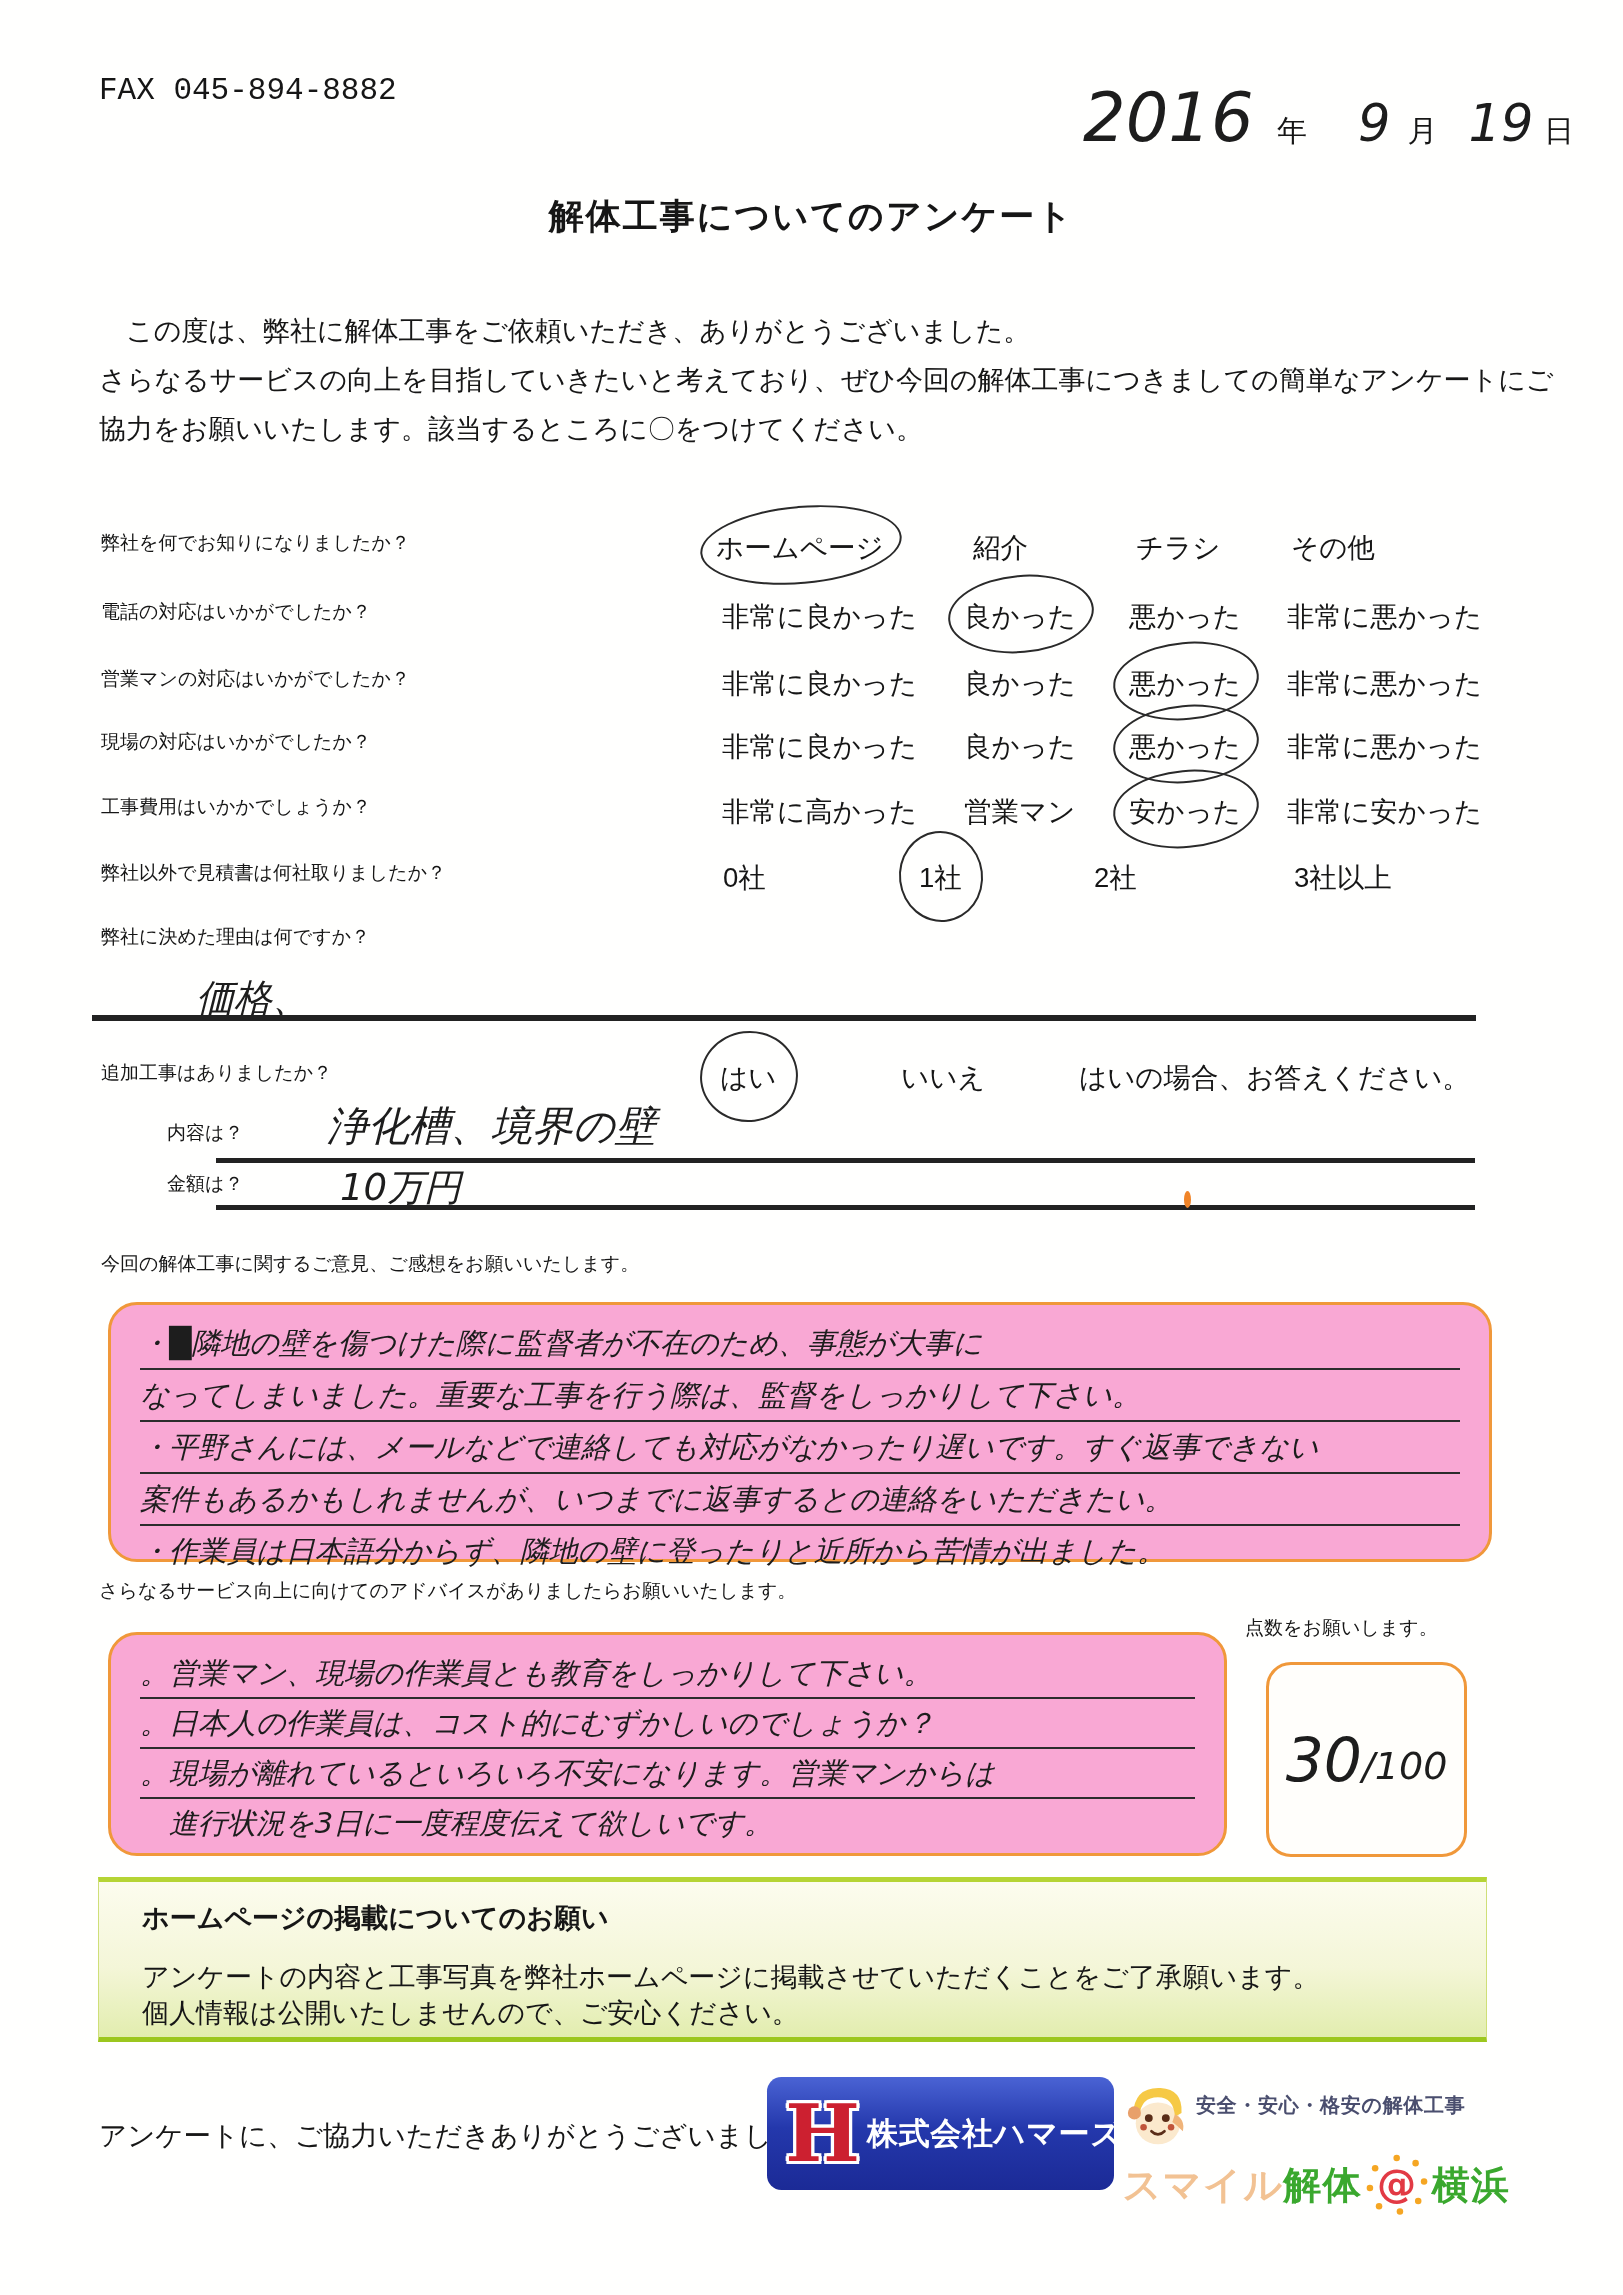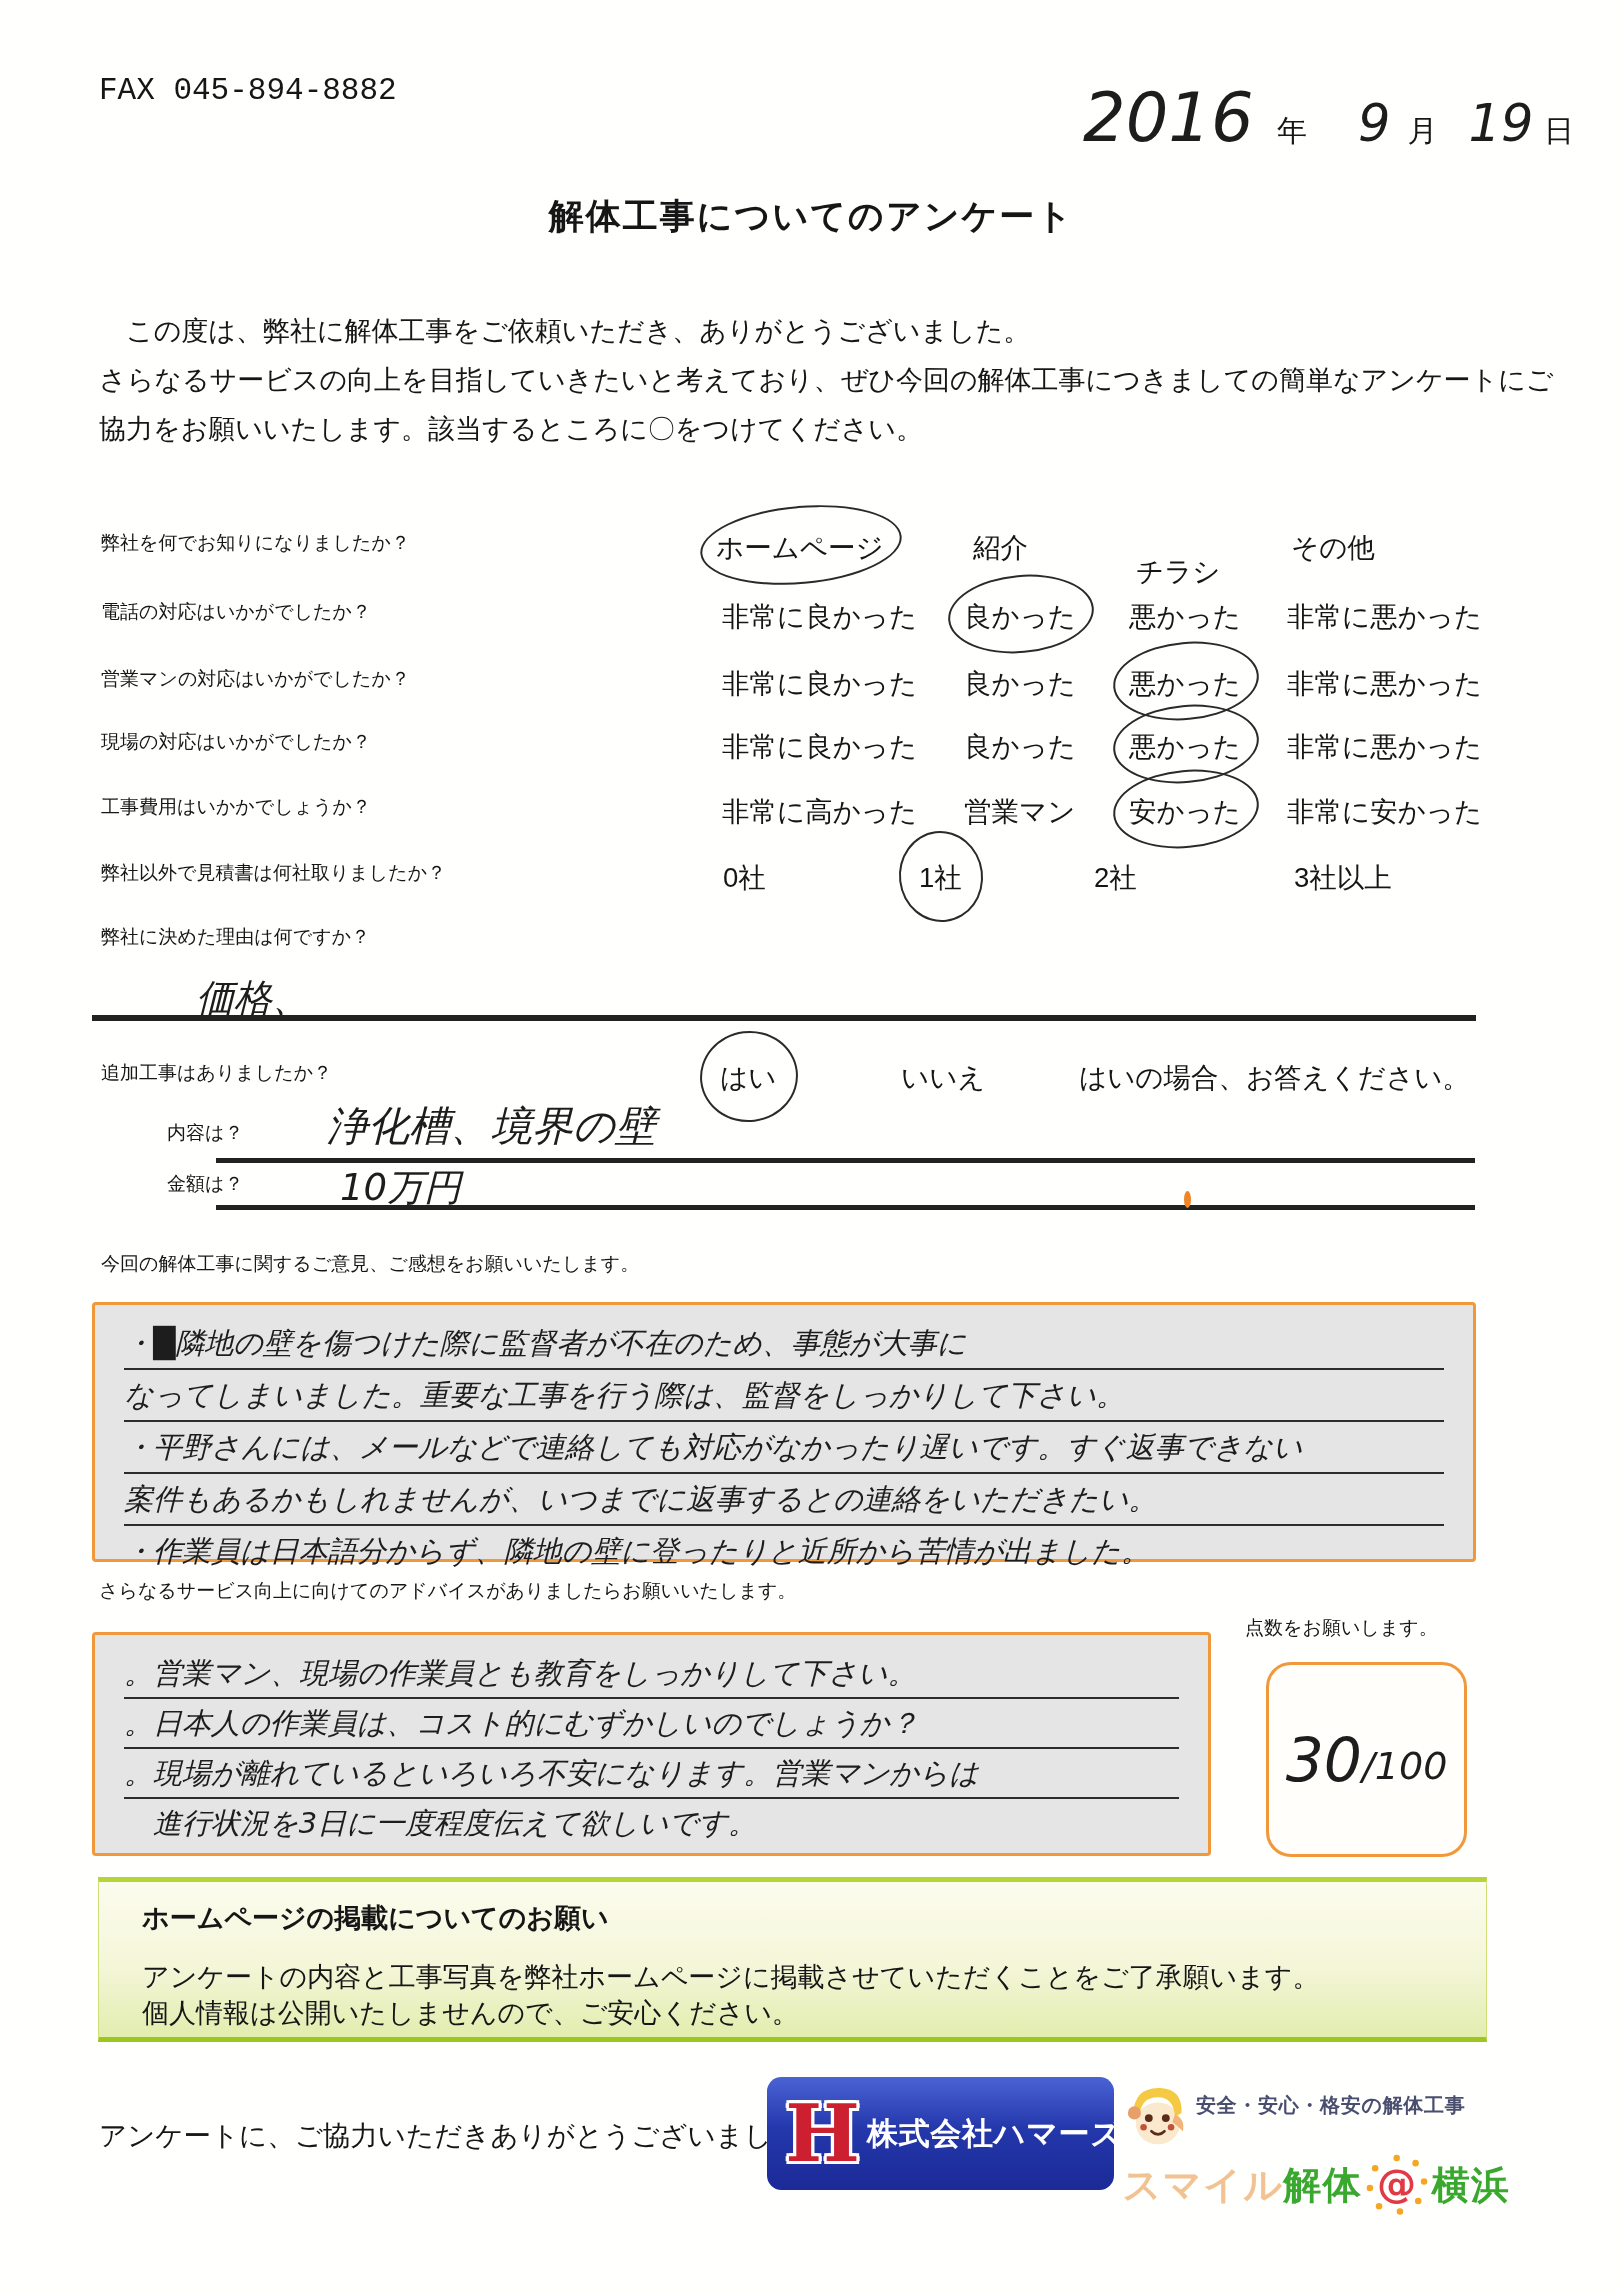--- a/index.html
+++ b/index.html
@@ -19,21 +19,21 @@
   .opt { position:absolute; font-size:27.5px; white-space:nowrap; }
   .circled::before {
     content:""; position:absolute; left:-15.7px; right:-18.3px; top:-23.6px; bottom:-18.3px;
     border:2.6px solid #2a2a2a; border-radius:50%; transform:rotate(-5deg);
   }
   .circled-sm::before {
     content:""; position:absolute; left:-19.6px; right:-22px; top:-29px; bottom:-26px;
     border:2.6px solid #2a2a2a; border-radius:50%; transform:rotate(-7deg);
   }
   .hrule { position:absolute; background:#222; }
-  .obox { position:absolute; border:3.9px solid #f0983a; border-radius:4px; background:#e5e5e5; }
+  .obox { position:absolute; border:3.9px solid #f0983a; border-radius:29px; background:#f9a8d4;margin-left:16px; }
   .cbox-inner { position:absolute; left:29px; right:29px; top:13px; }
   .crow { height:52px; line-height:50px; font-size:29px; white-space:nowrap; overflow:visible; }
   .crow.ruled { border-bottom:2px solid #2c2c2c; }
   .arow { height:50px; line-height:48px; font-size:29px; white-space:nowrap; }
   .arow.ruled { border-bottom:2px solid #2c2c2c; }
   .greenbox {
     position:absolute; left:98px; top:1877px; width:1389px; height:165px;
     border-top:5.9px solid #b5d435; border-bottom:5.9px solid #9cc71e;
     border-left:1.3px solid #cfdf78; border-right:1.3px solid #cfdf78;
     background:linear-gradient(180deg, #fcfcee 0%, #f4f6d8 55%, #e2edae 100%);
@@ -81,21 +81,21 @@
   <div class="abs intro print" style="left:99px; top:307px;">
     <div>　この度は、弊社に解体工事をご依頼いただき、ありがとうございました。</div>
     <div>さらなるサービスの向上を目指していきたいと考えており、ぜひ今回の解体工事につきましての簡単なアンケートにご</div>
     <div>協力をお願いいたします。該当するところに〇をつけてください。</div>
   </div>
 
   <div class="abs" style="left:0; top:530px; width:1623px; height:37px;">
     <span class="abs print qlabel" style="left:101px;">弊社を何でお知りになりましたか？</span>
     <span class="opt print circled" style="left:716px;">ホームページ</span>
     <span class="opt print" style="left:973px;">紹介</span>
-    <span class="opt print" style="left:1136px;margin-top:24px;">チラシ</span>
+    <span class="opt print" style="left:1136px;">チラシ</span>
     <span class="opt print" style="left:1291px;">その他</span>
   </div>
 
   <div class="abs" style="left:0; top:599px; width:1623px; height:37px;">
     <span class="abs print qlabel" style="left:101px;">電話の対応はいかがでしたか？</span>
     <span class="opt print" style="left:722px;">非常に良かった</span>
     <span class="opt print circled" style="left:964px;">良かった</span>
     <span class="opt print" style="left:1129px;">悪かった</span>
     <span class="opt print" style="left:1287px;">非常に悪かった</span>
   </div>

